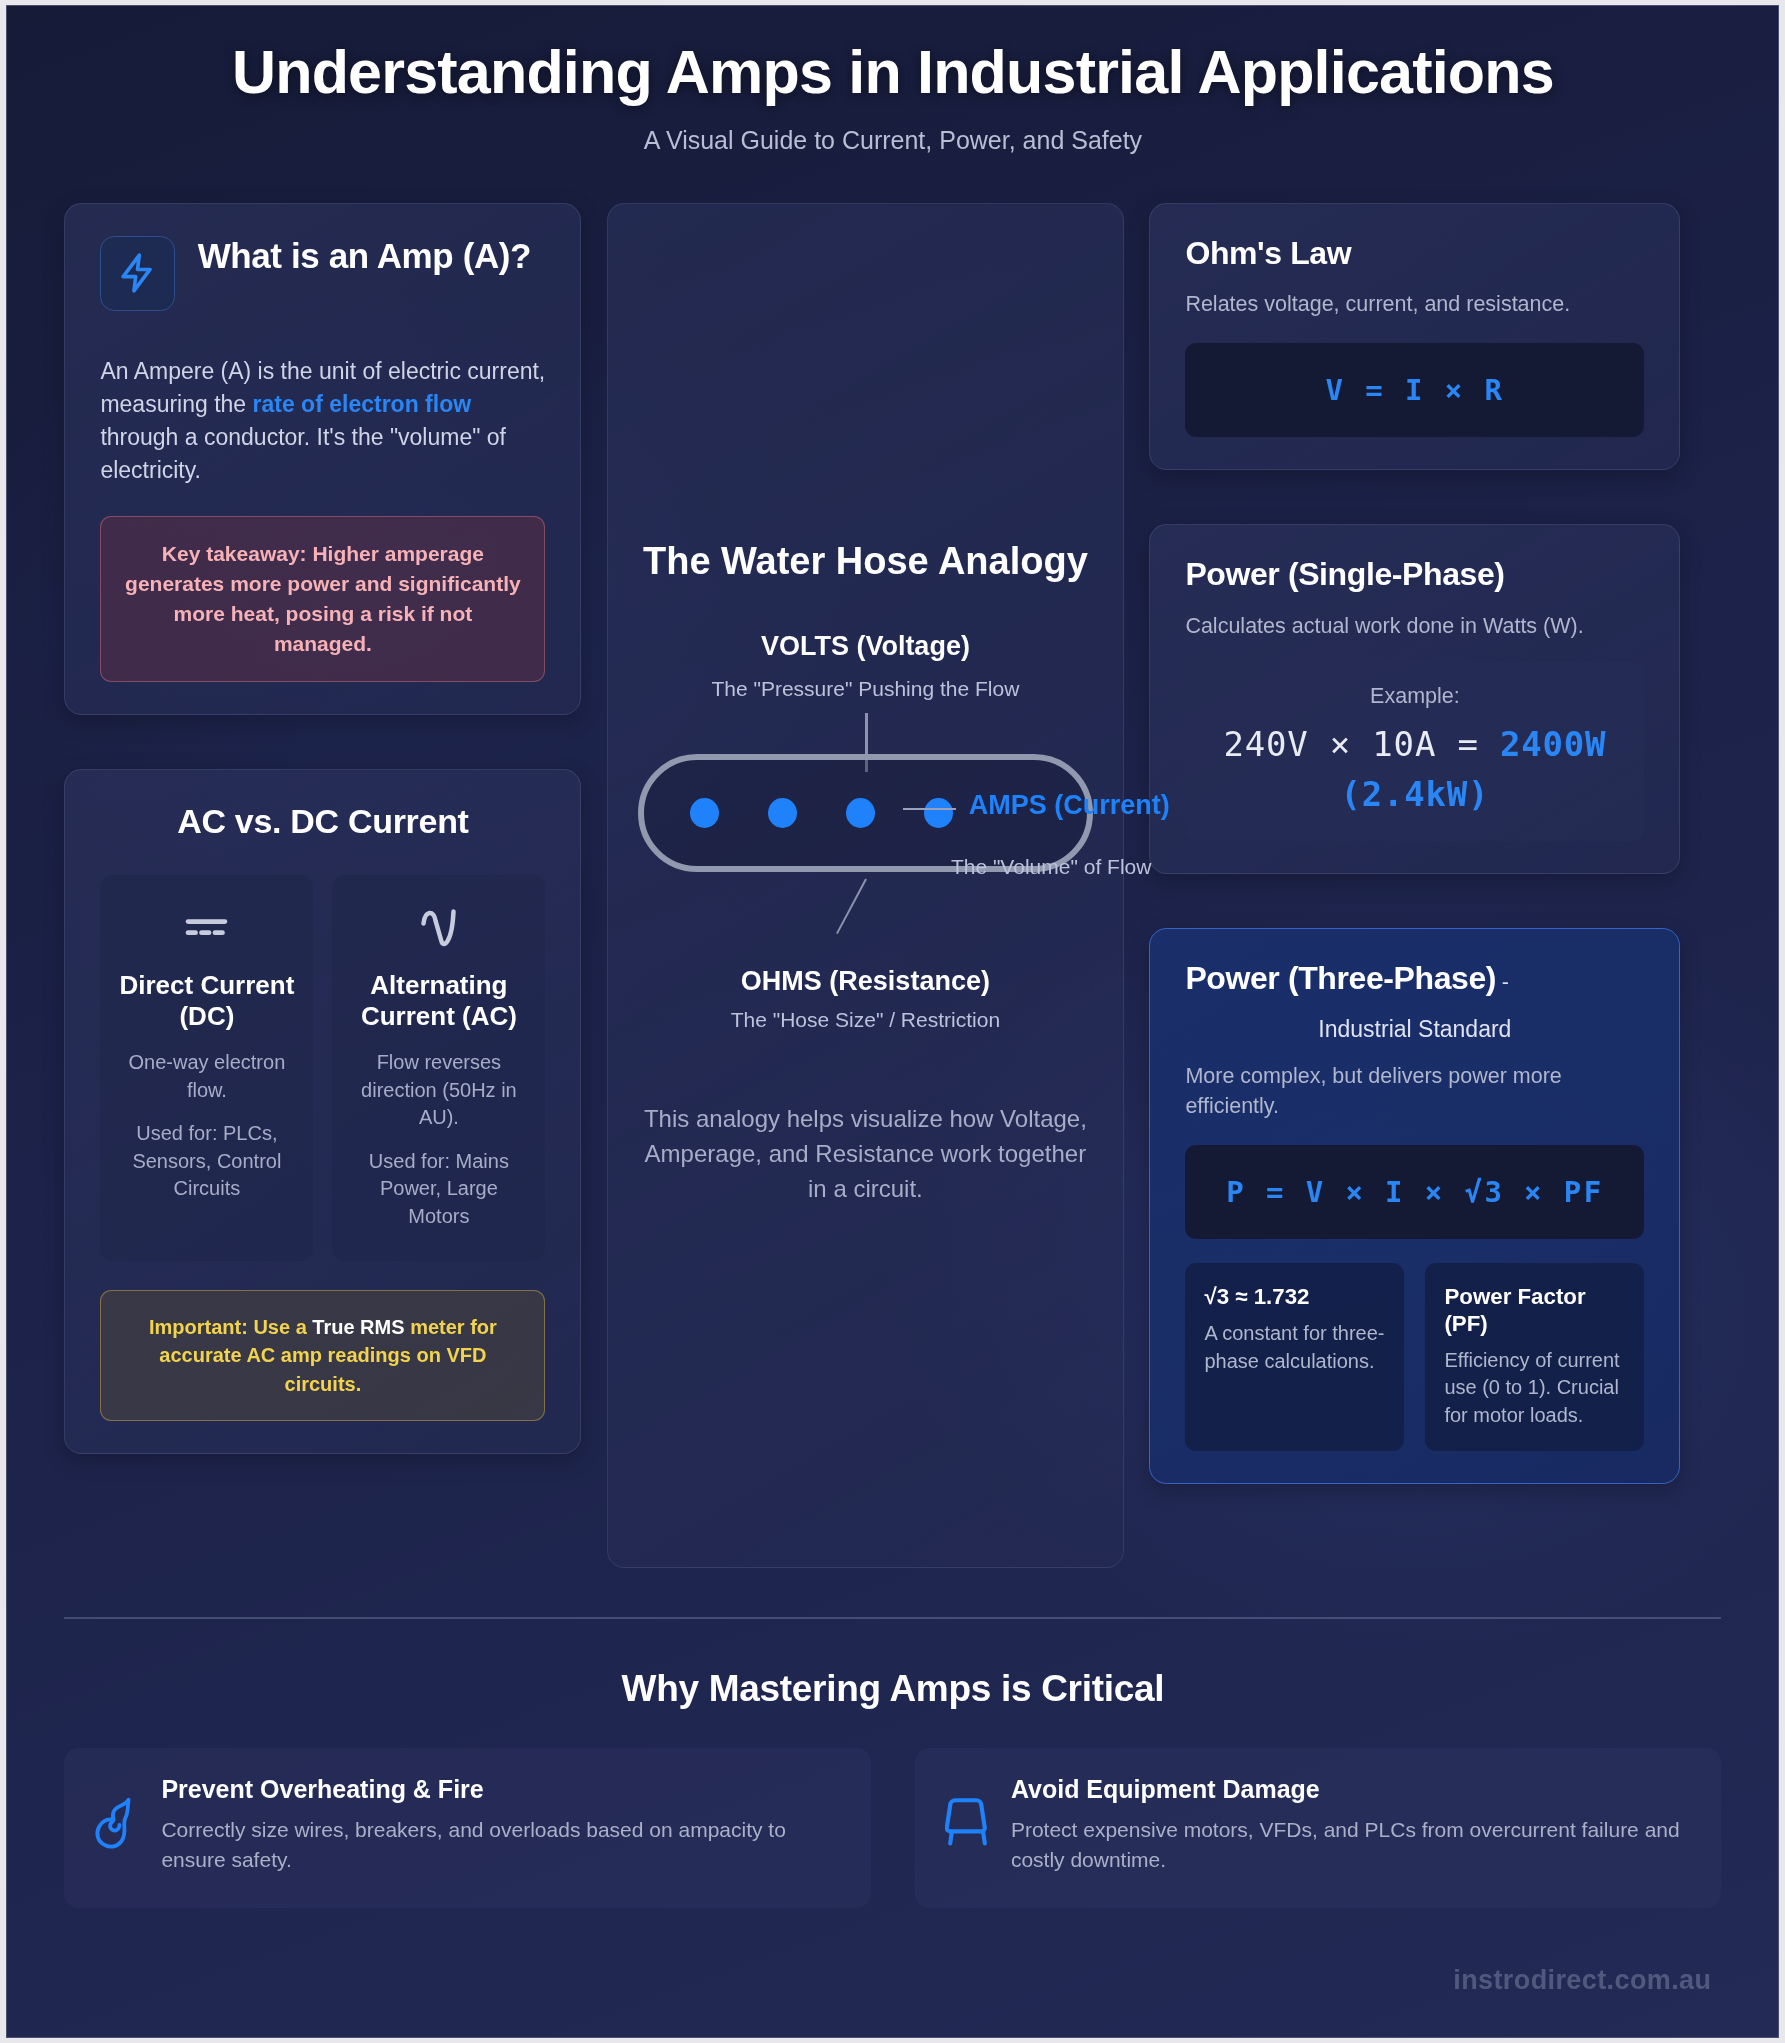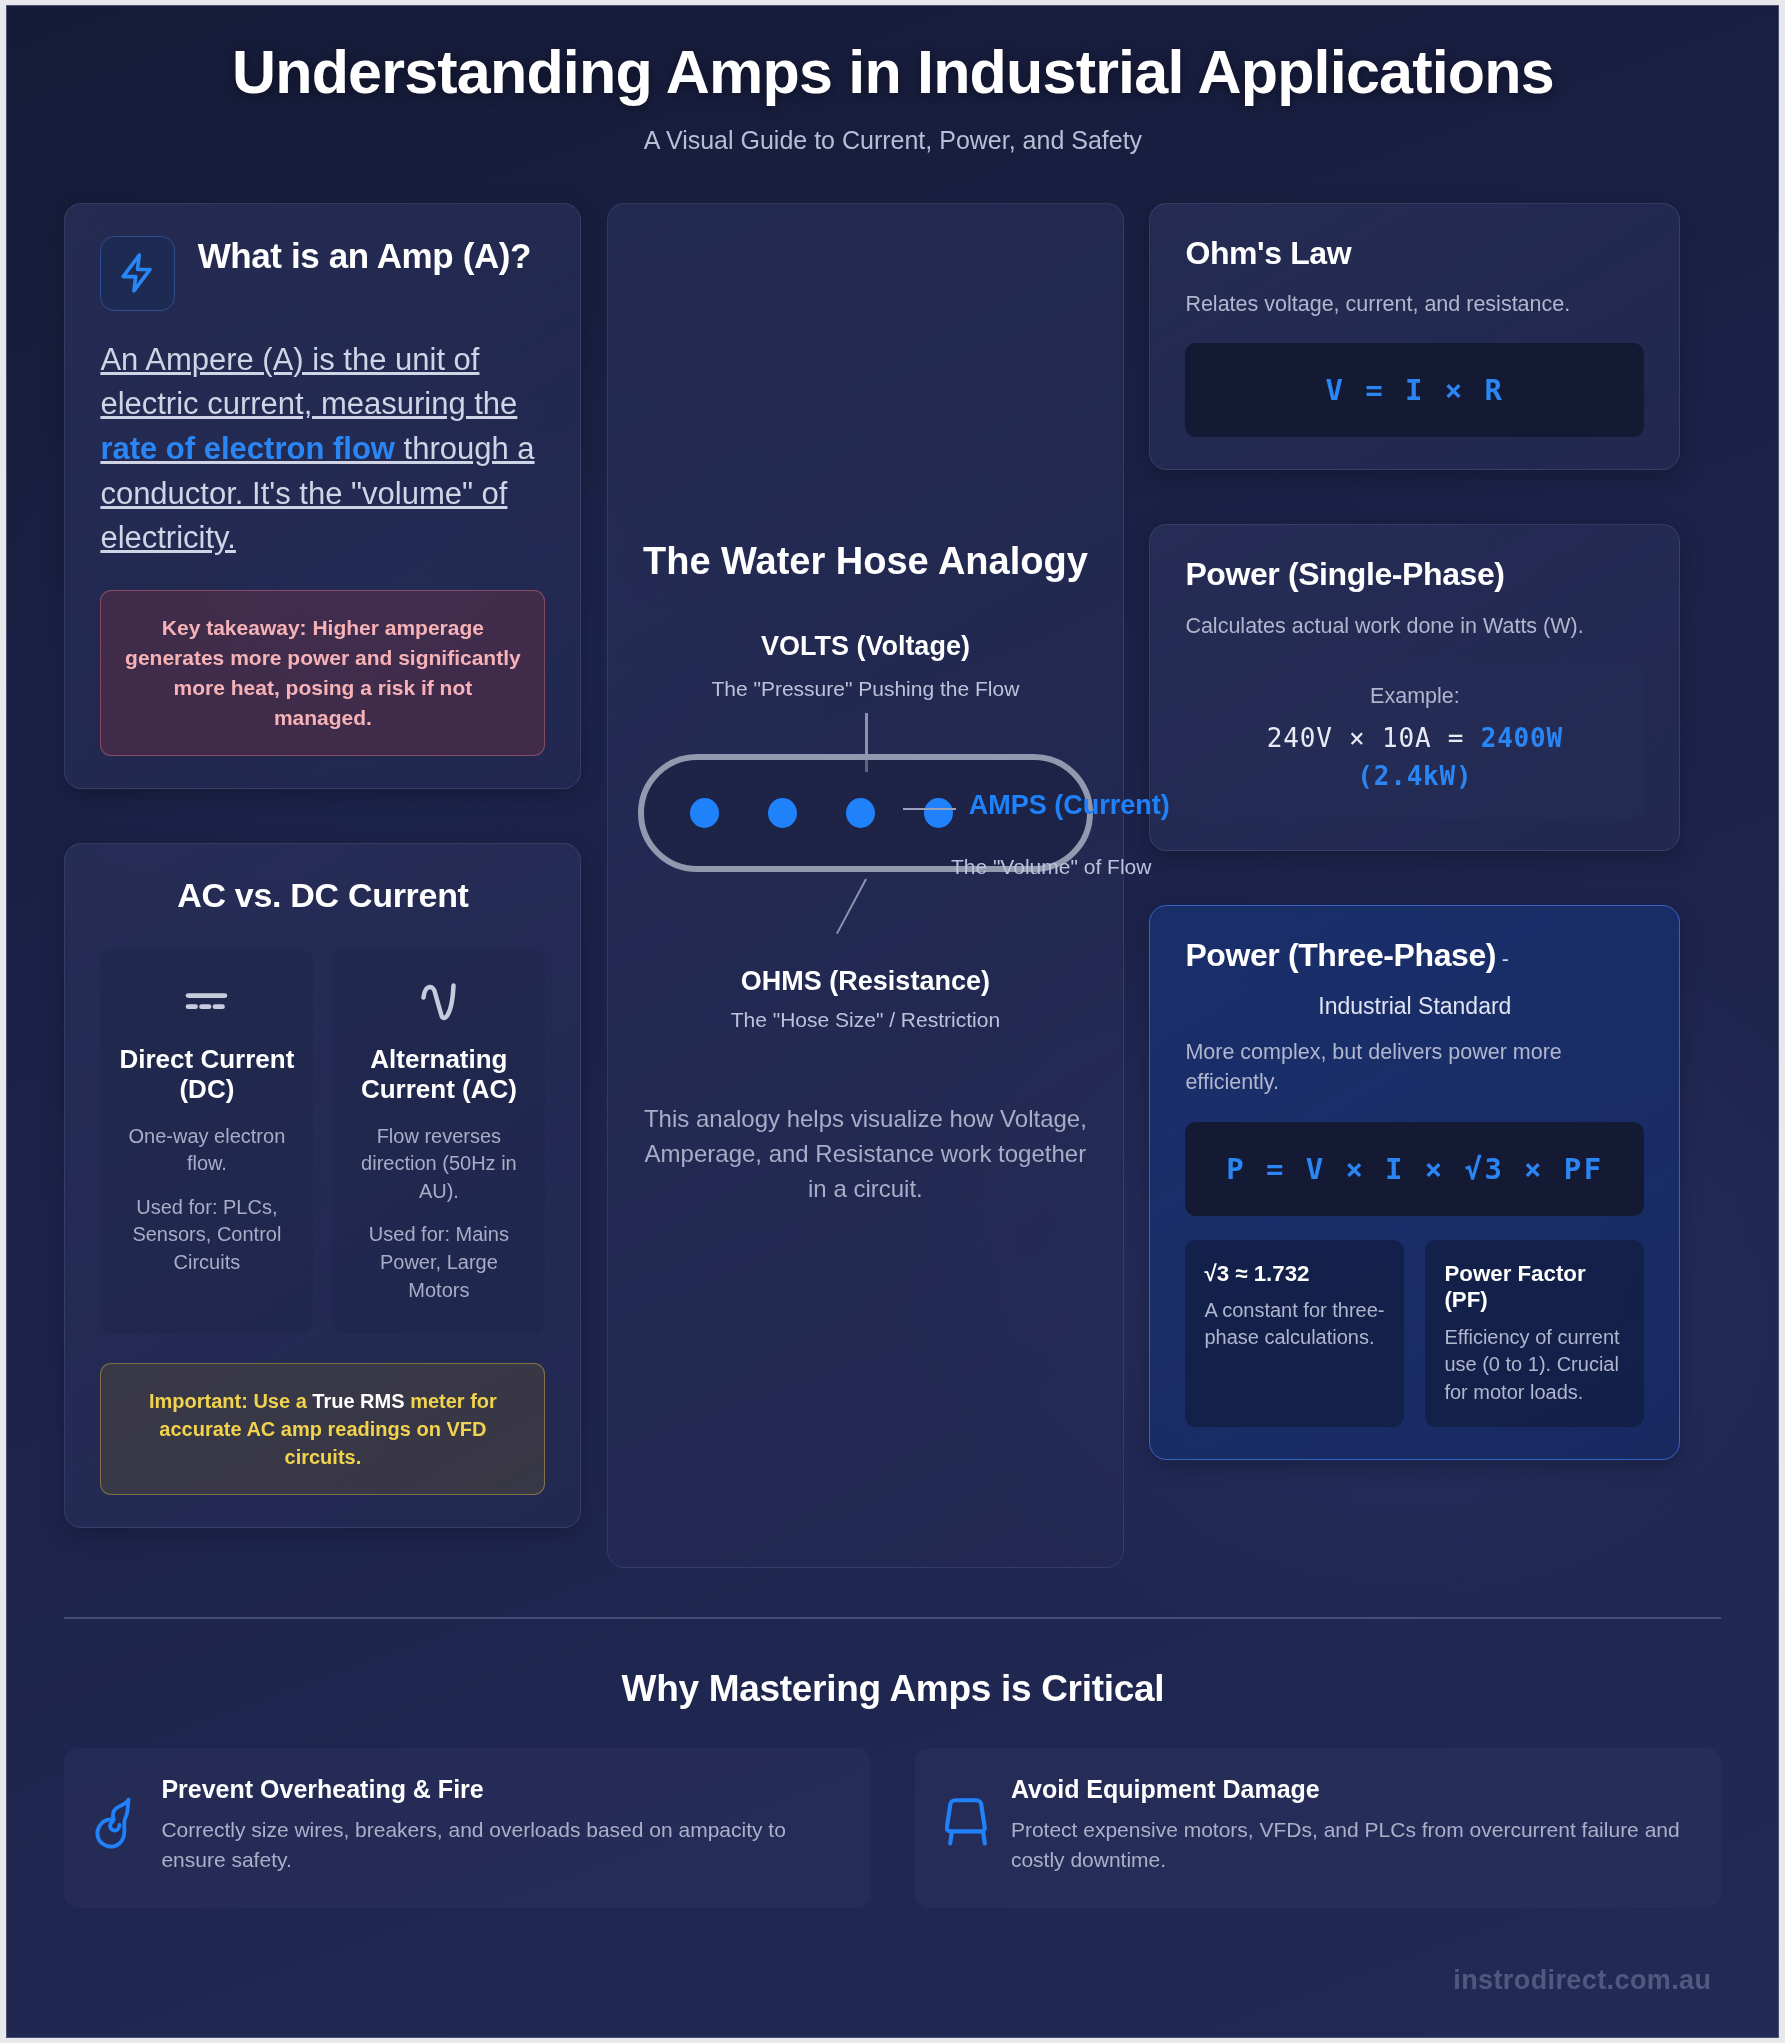--- a/index.html
+++ b/index.html
@@ -59,21 +59,21 @@
 
   
   .hdrow{display:flex;align-items:flex-start;gap:22.3px;}
   .icon-box{
     flex:0 0 auto;width:75px;height:75px;border-radius:14.4px;
     background:#1d2a52;border:0.8px solid #2f4d8f;
     display:flex;align-items:center;justify-content:center;
   }
   .card h2{font-size:35px;line-height:1.12;color:#fff;font-weight:bold;letter-spacing:-0.4px;}
   .body-txt{
-    margin-top:27px;font-size:31px;line-height:1.44;color:#cfd4e6;text-decoration:underline;
+    margin-top:44px;font-size:23px;line-height:1.44;color:#cfd4e6;
   }
   .body-txt b{color:#2b86f5;font-weight:bold;}
 
   .alert{
     margin-top:29px;border-radius:11.2px;padding:22.3px 21px;
     text-align:center;font-size:21px;line-height:1.42;font-weight:bold;
   }
   .alert.red{background:rgba(120,50,62,.35);border:0.8px solid rgba(200,110,125,.5);color:#f6b2b6;}
   .alert.amber{background:rgba(90,78,52,.40);border:0.8px solid rgba(190,160,70,.55);color:#f2d34e;font-size:20px;}
   .alert.amber .w{color:#ffffff;}
@@ -135,21 +135,21 @@
     font-family:"DejaVu Sans Mono", monospace;
     font-size:29px;letter-spacing:2.4px;color:#2b86f5;font-weight:bold;
   }
   .example{
     margin-top:21px;background:rgba(38,45,85,.72);border-radius:11.2px;
     padding:22.3px 16px;text-align:center;
   }
   .example .hdr{font-size:21.5px;color:#b0b6cd;}
   .example .line{
     margin-top:11.2px;font-family:"DejaVu Sans Mono", monospace;
-    font-size:26px;color:#e8eaf4;letter-spacing:0.8px;line-height:1.45;
+    font-size:34px;color:#e8eaf4;letter-spacing:0.8px;line-height:1.45;
   }
   .example .line b{color:#2b86f5;}
 
   .card.accent{
     background:linear-gradient(150deg,rgba(25,49,112,.85),rgba(22,42,100,.80));
     border:0.8px solid #3664c4;
   }
   .card.accent .suffix{font-size:21.5px;font-weight:normal;color:#d6dbee;}
   .card.accent .istd{margin-top:19px;font-size:23px;color:#dfe3f2;text-align:center;}
   .mini2{display:grid;grid-template-columns:1fr 1fr;gap:21px;margin-top:24px;}

